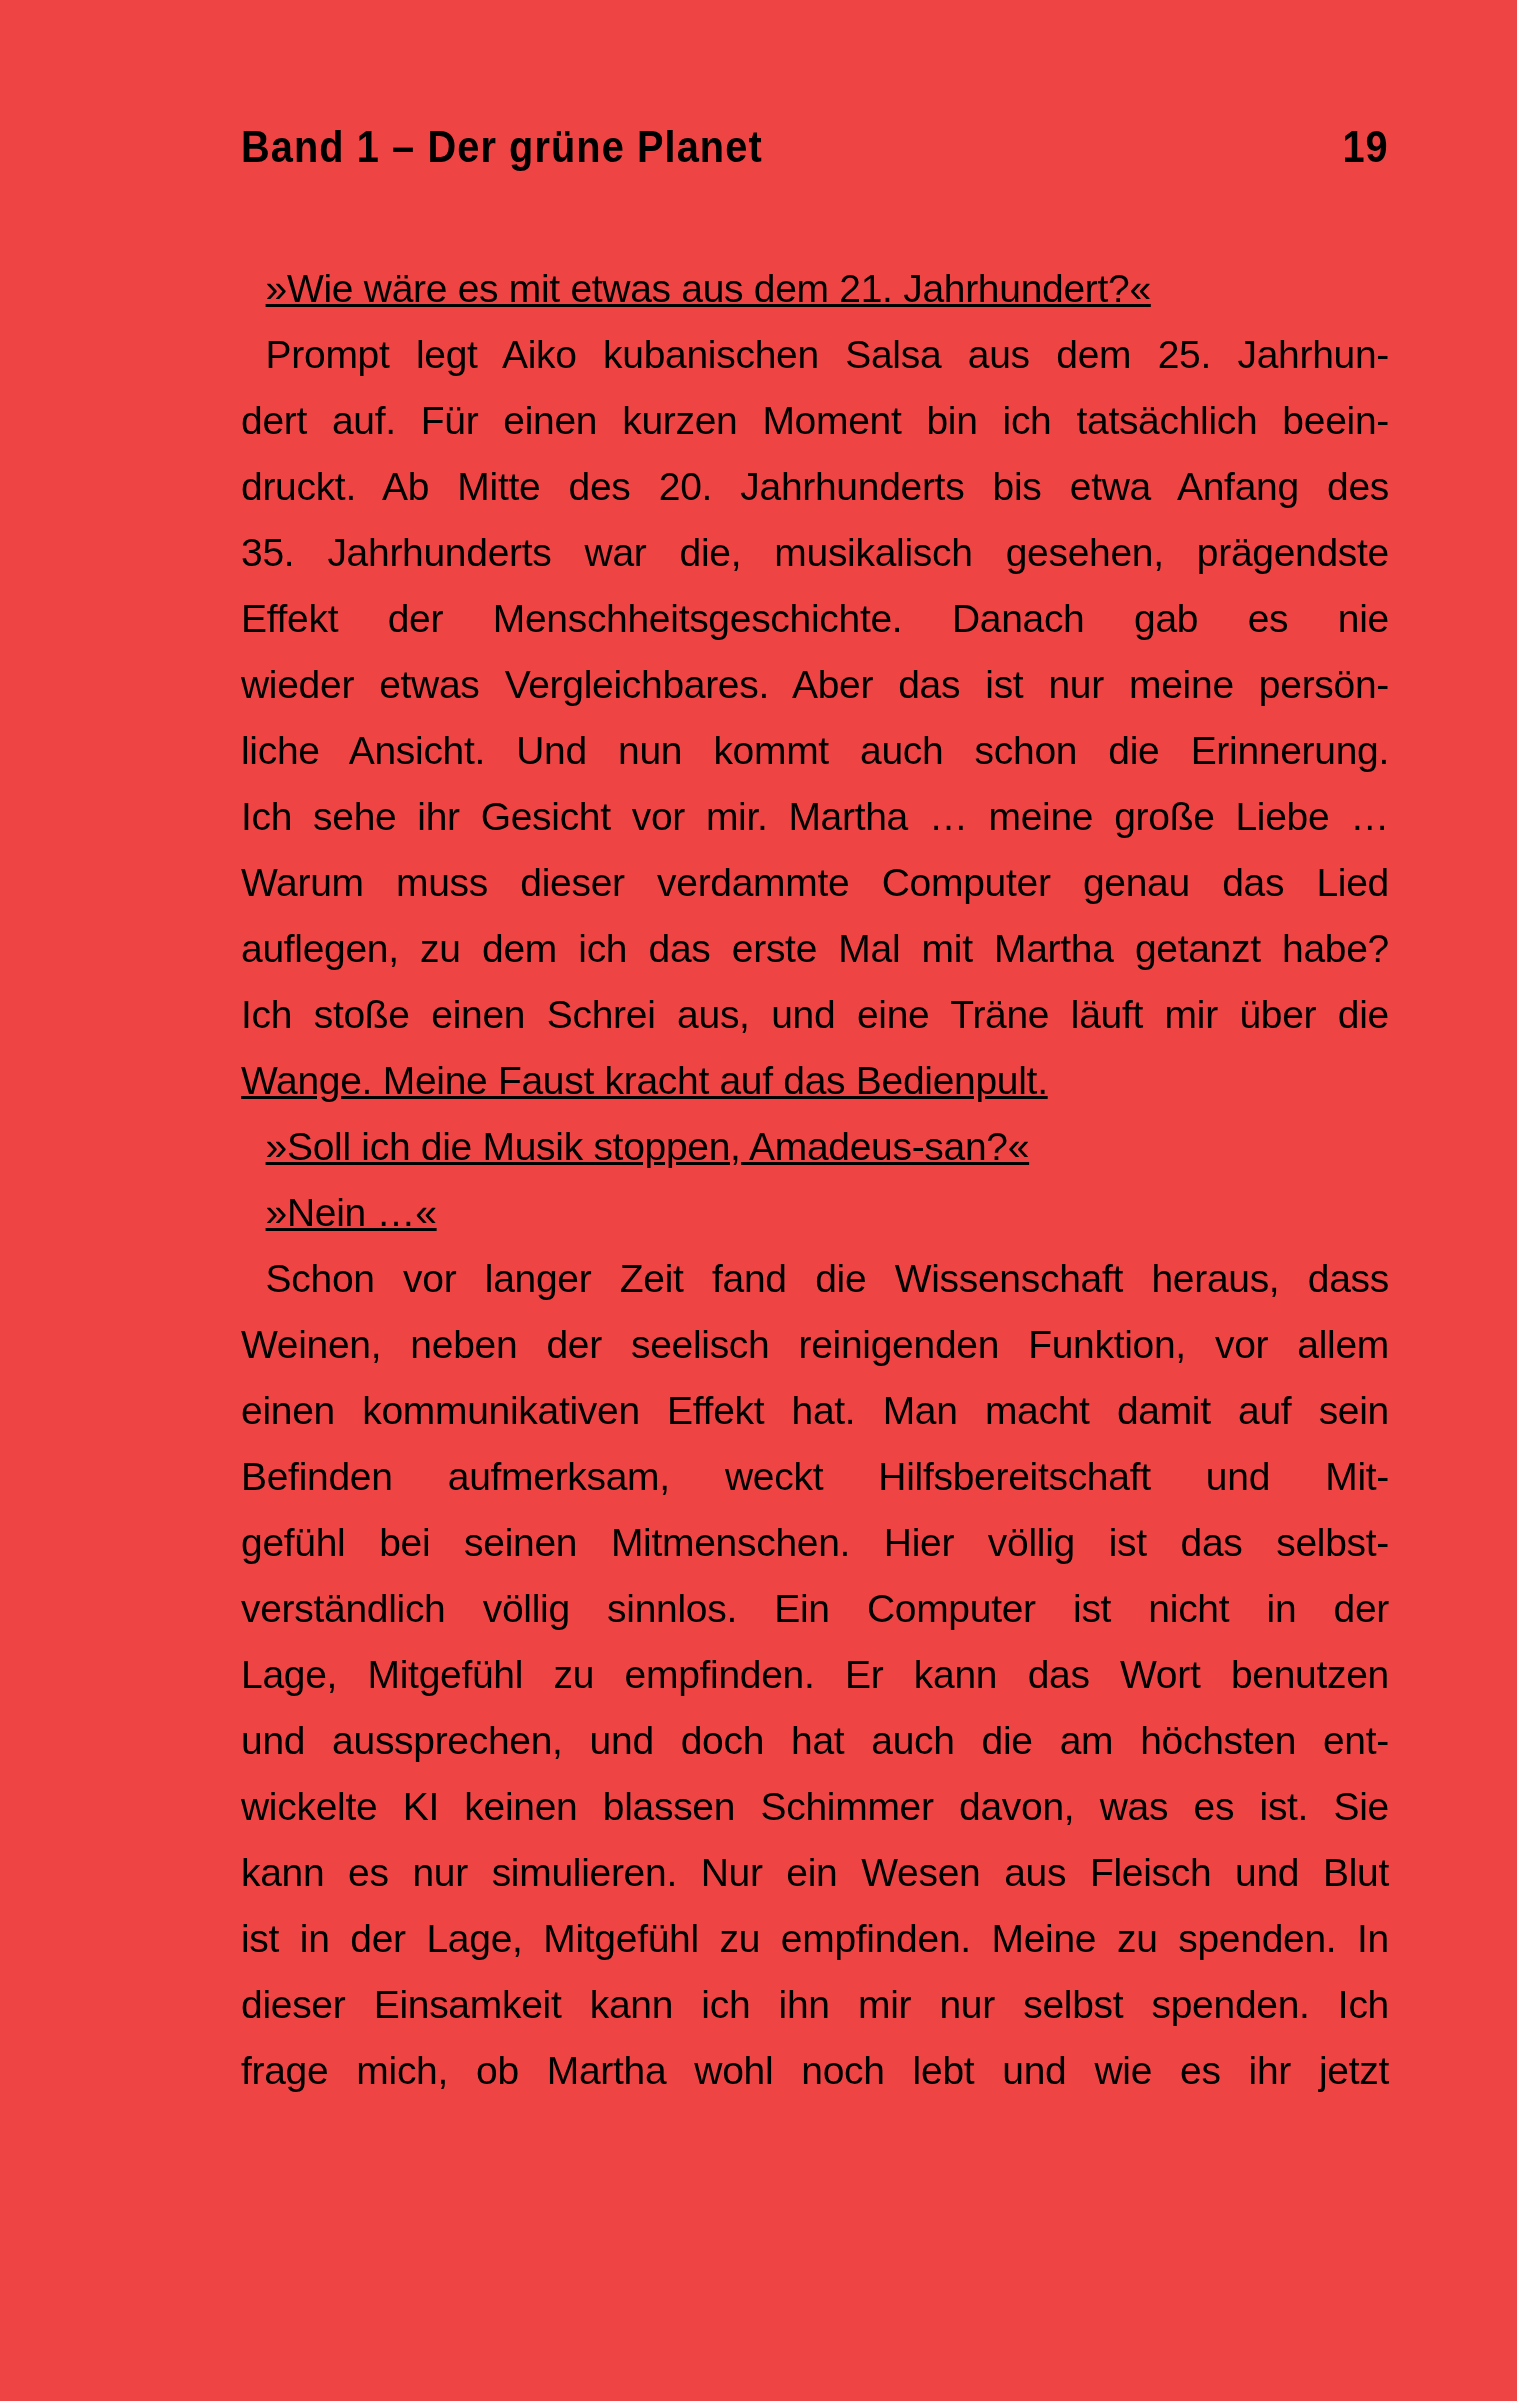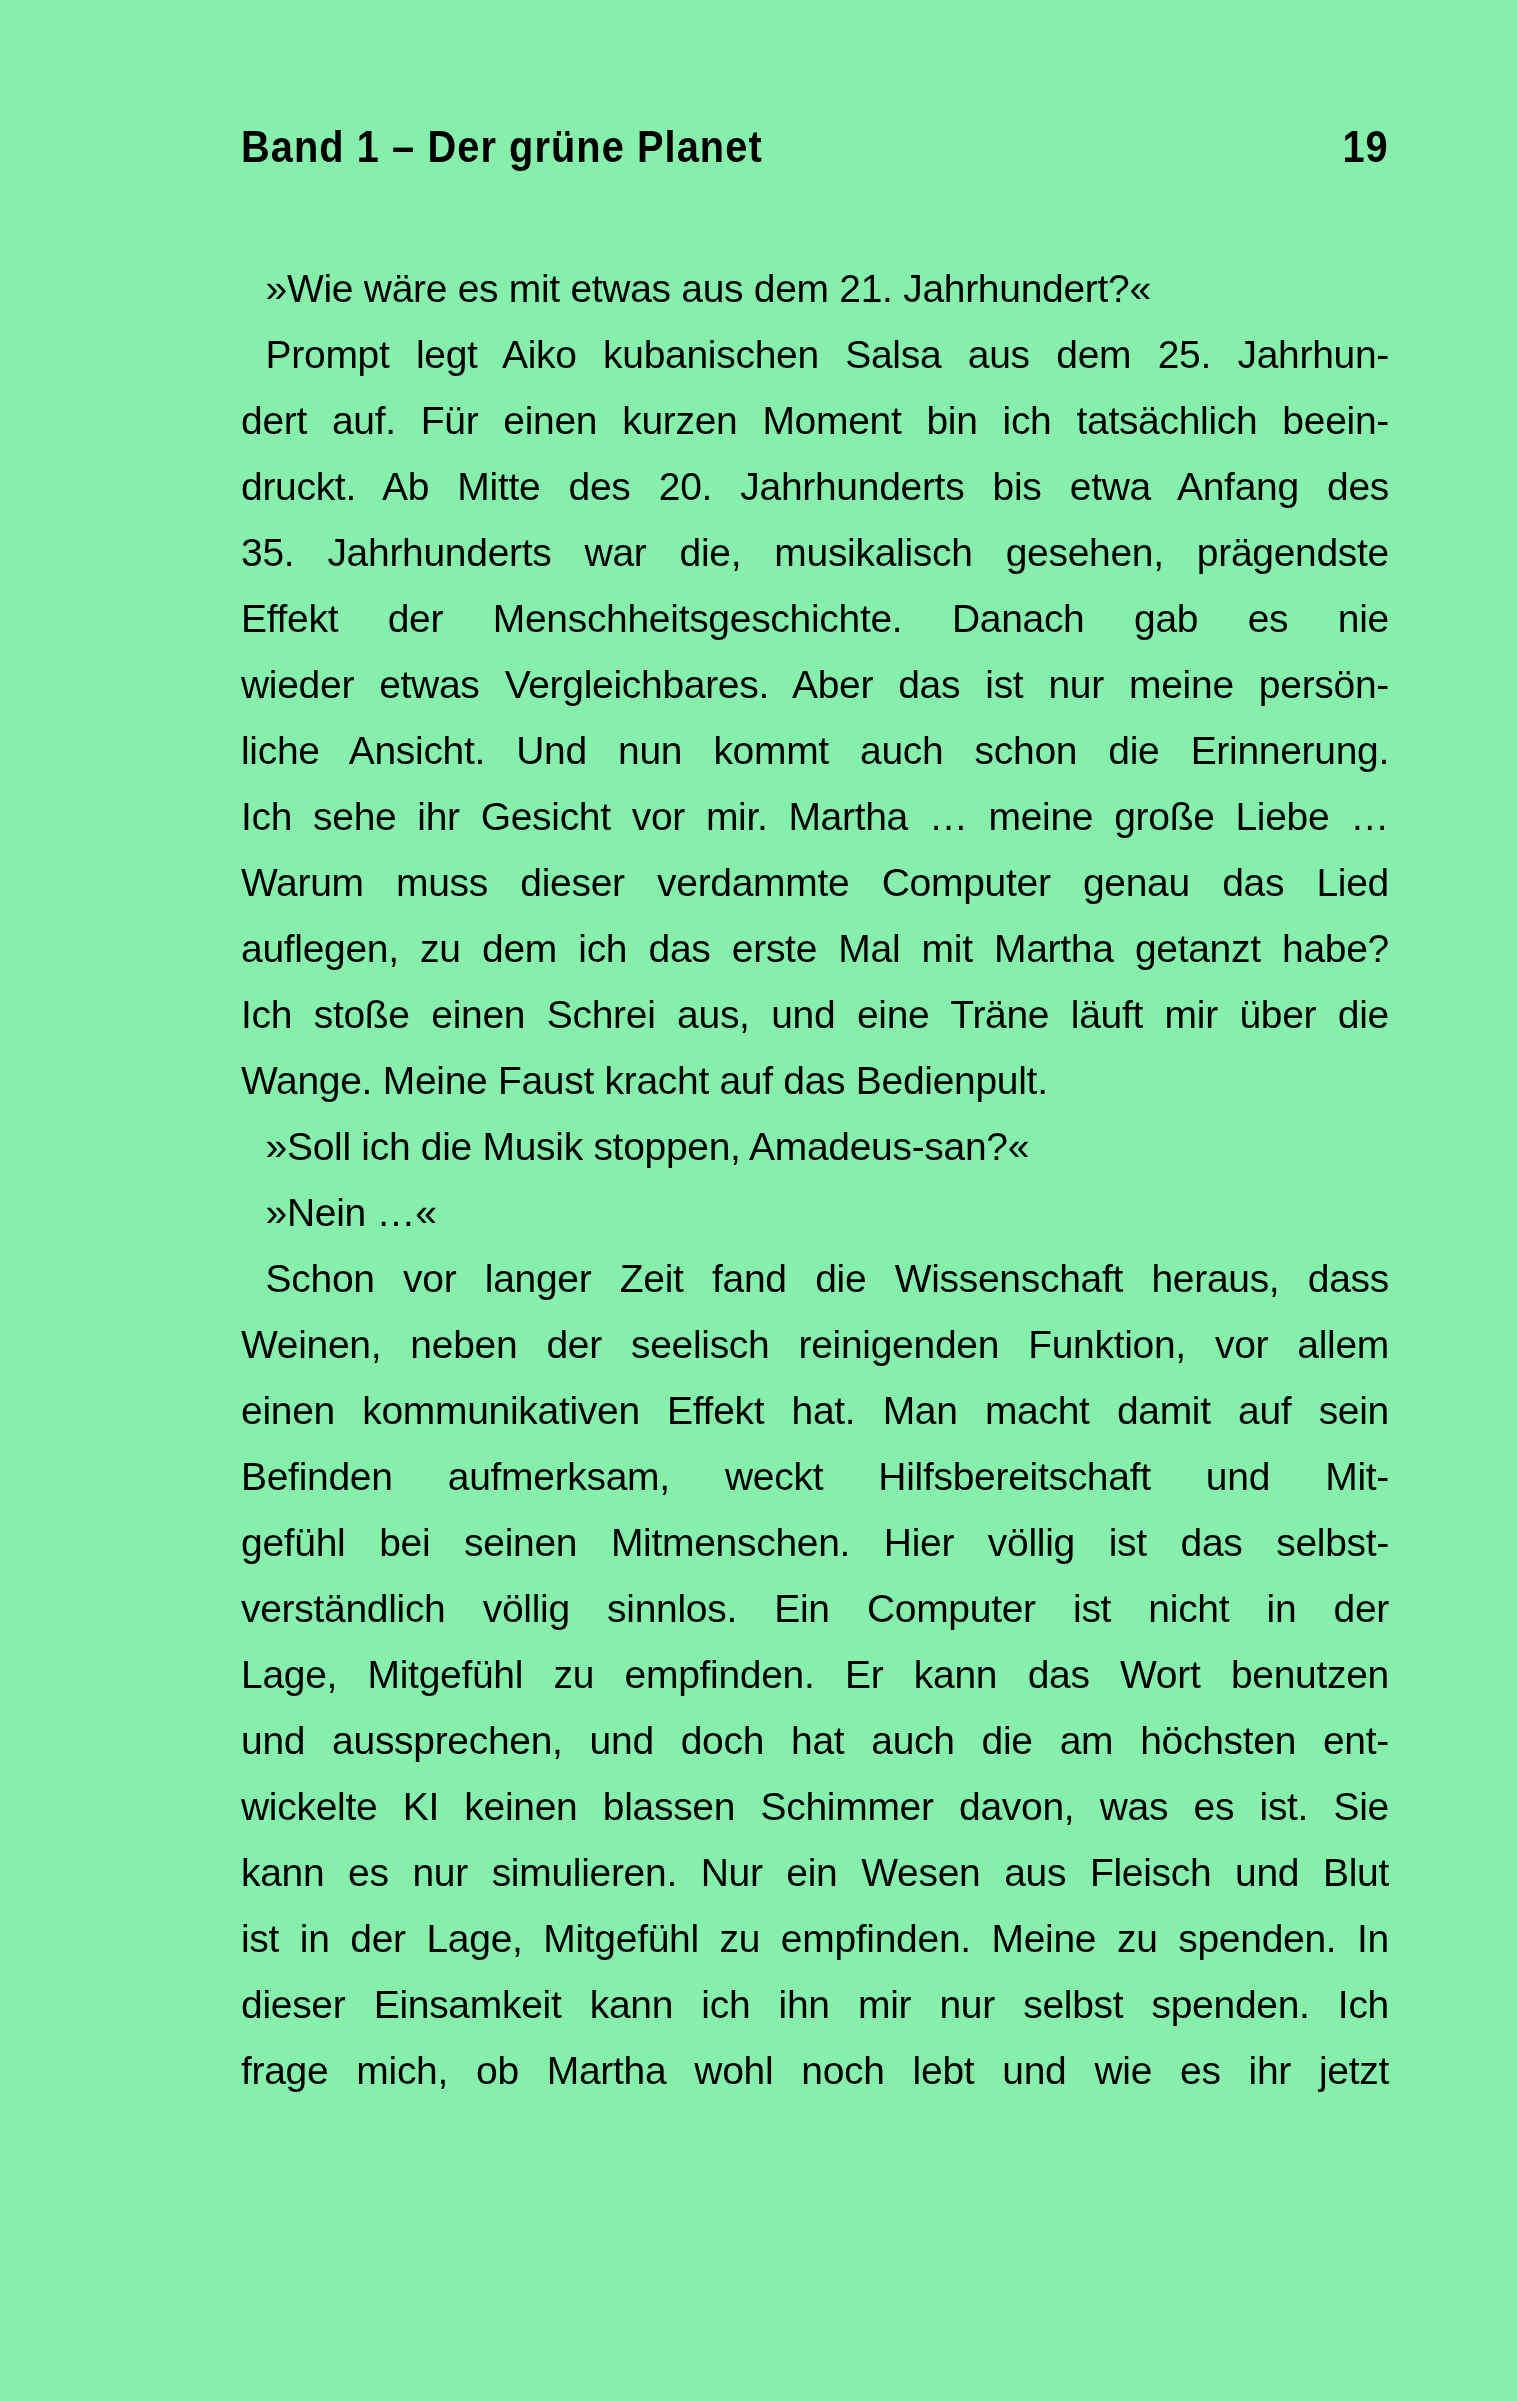--- a/index.html
+++ b/index.html
@@ -4,21 +4,21 @@
 <style>
   html, body {
     margin: 0;
     padding: 0;
     background: #ffffff;
   }
   #page {
     position: relative;
     width: 1517px;
     height: 2401px;
-    background: #86efac;
+    background: #ef4444;
     overflow: hidden;
     font-family: "Liberation Sans", sans-serif;
     color: #000000;
   }
   
   #running-header {
     position: absolute;
     left: 241px;
     top: 128px;
     width: 1148px;
@@ -53,20 +53,21 @@
   .line {
     text-align: justify;
     text-align-last: justify;
     height: 66px;
     overflow: visible;
   }
   .line.plast {
     text-align: center;
     text-align-last: left;
     white-space: nowrap;
+    text-decoration: underline;
   }
   .line.indent {
     text-indent: 24.6px;
   }
 </style>
 </head>
 <body>
 
 <div id="page">
 

